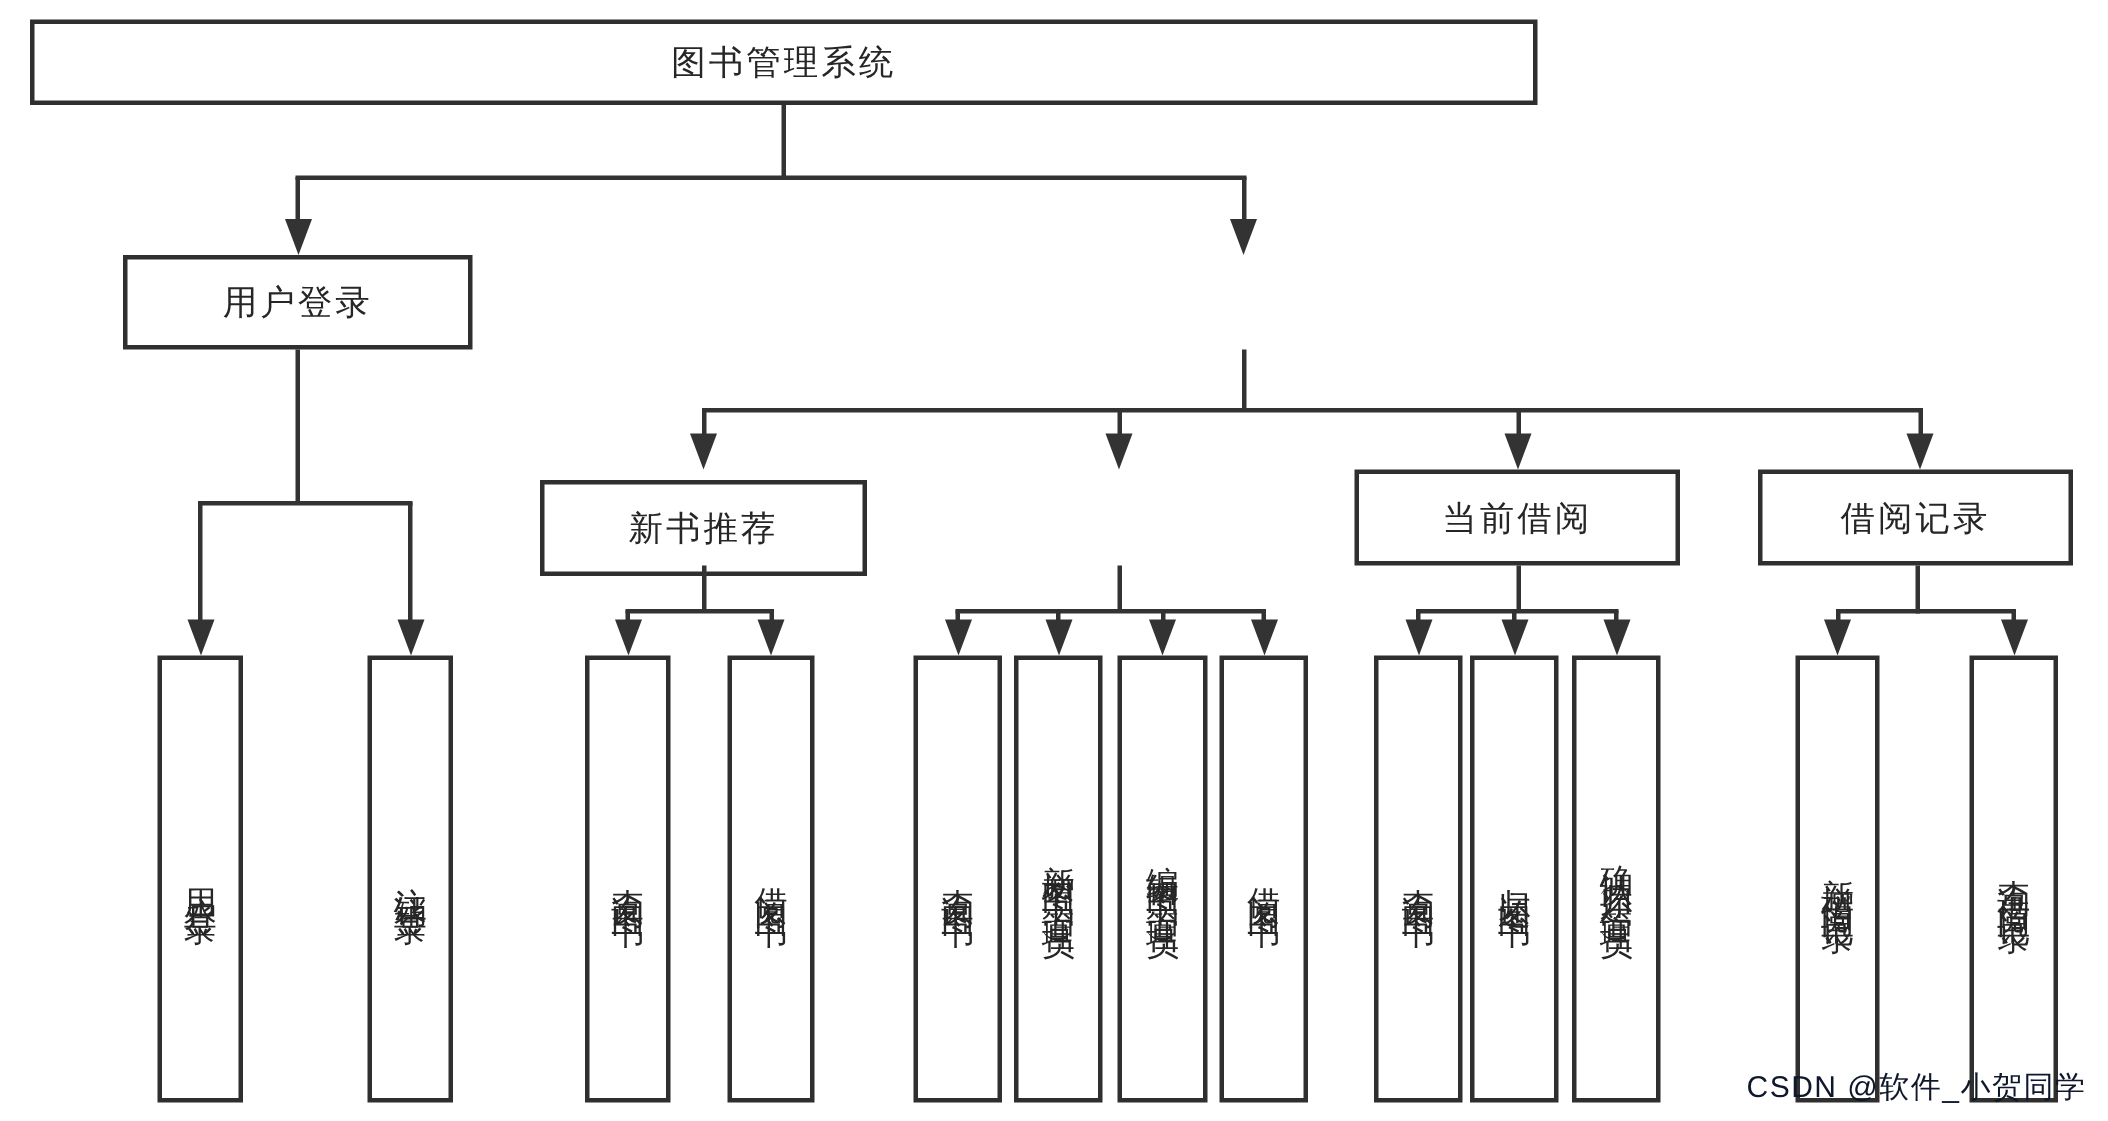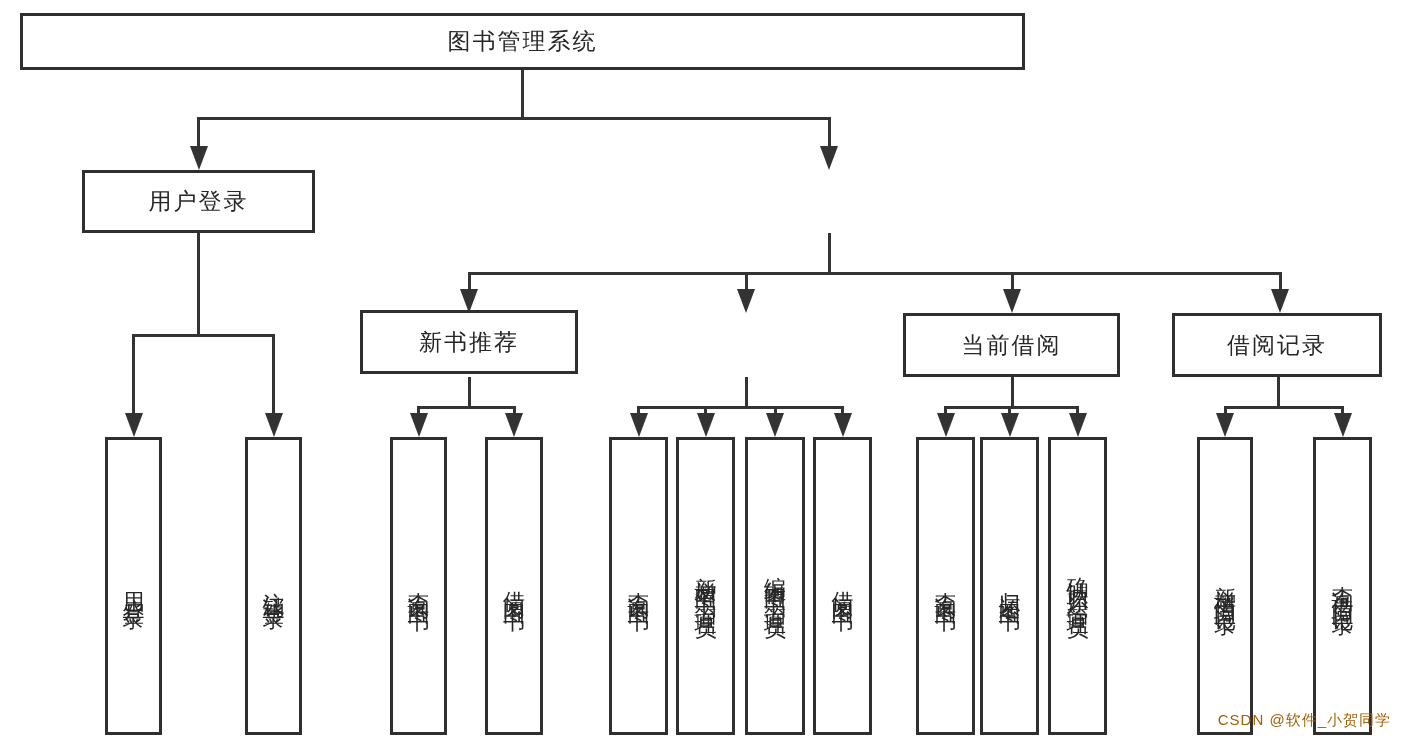--- a/index.html
+++ b/index.html
@@ -21,37 +21,37 @@
   }
   .hline { position:absolute; height:3px; background:#333333; }
   .vline { position:absolute; width:3px;  background:#333333; }
   .arrow {
     position:absolute; width:0; height:0;
     border-left:9px solid transparent; border-right:9px solid transparent;
     border-top:24px solid #333333;
   }
   .watermark {
     position:absolute; top:711px; right:14px;
-    font-size:15px; letter-spacing:1px; color:#a16207; white-space:nowrap;
+    font-size:20px; letter-spacing:1px; color:#0f172a; white-space:nowrap;
   }
 </style>
 </head>
 <body>
 
 <div class="stage">
 
   <div class="box hbox" style="left:20px; top:13px; width:1005px; height:57px;">
     <span>图书管理系统</span>
   </div>
 
   <div class="box hbox" style="left:82px; top:170px; width:233px; height:63px;">
     <span>用户登录</span>
   </div>
 
-  <div class="box hbox" style="left:360px; top:310px; width:218px; height:64px;">
+  <div class="box hbox" style="left:360px; top:320px; width:218px; height:64px;">
     <span>新书推荐</span>
   </div>
   <div class="box hbox" style="left:1172px; top:313px; width:210px; height:64px;">
     <span>借阅记录</span>
   </div>
   <div class="box hbox" style="left:903px; top:313px; width:217px; height:64px;">
     <span>当前借阅</span>
   </div>
 
   <div class="box leaf" style="left:105px; width:57px;">

